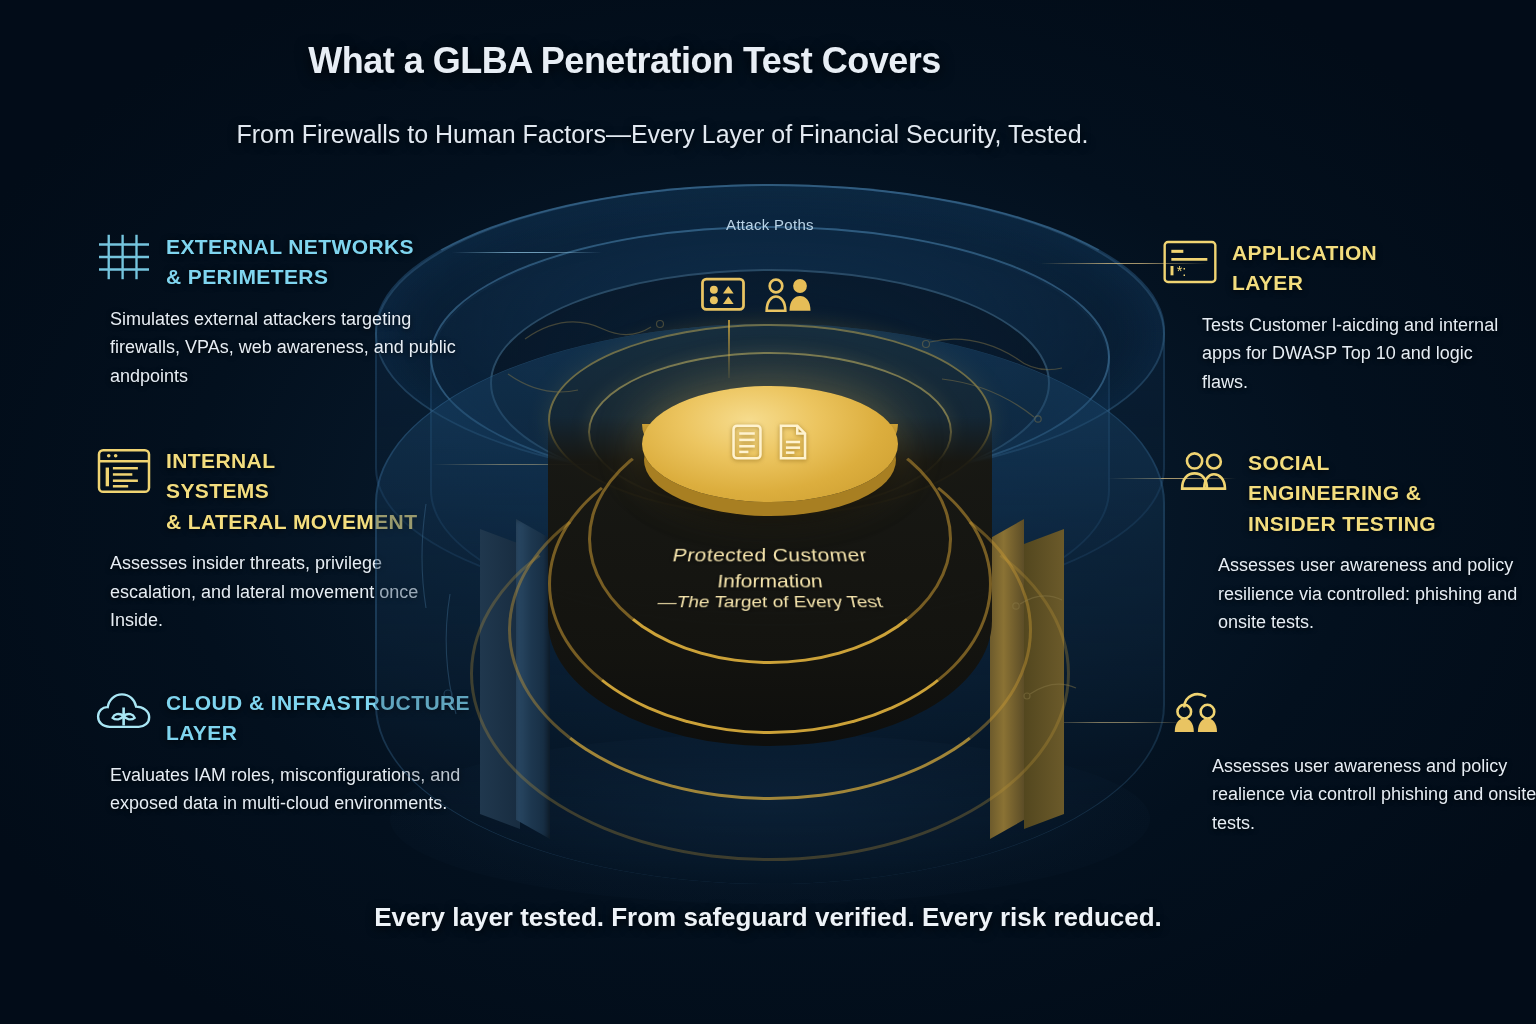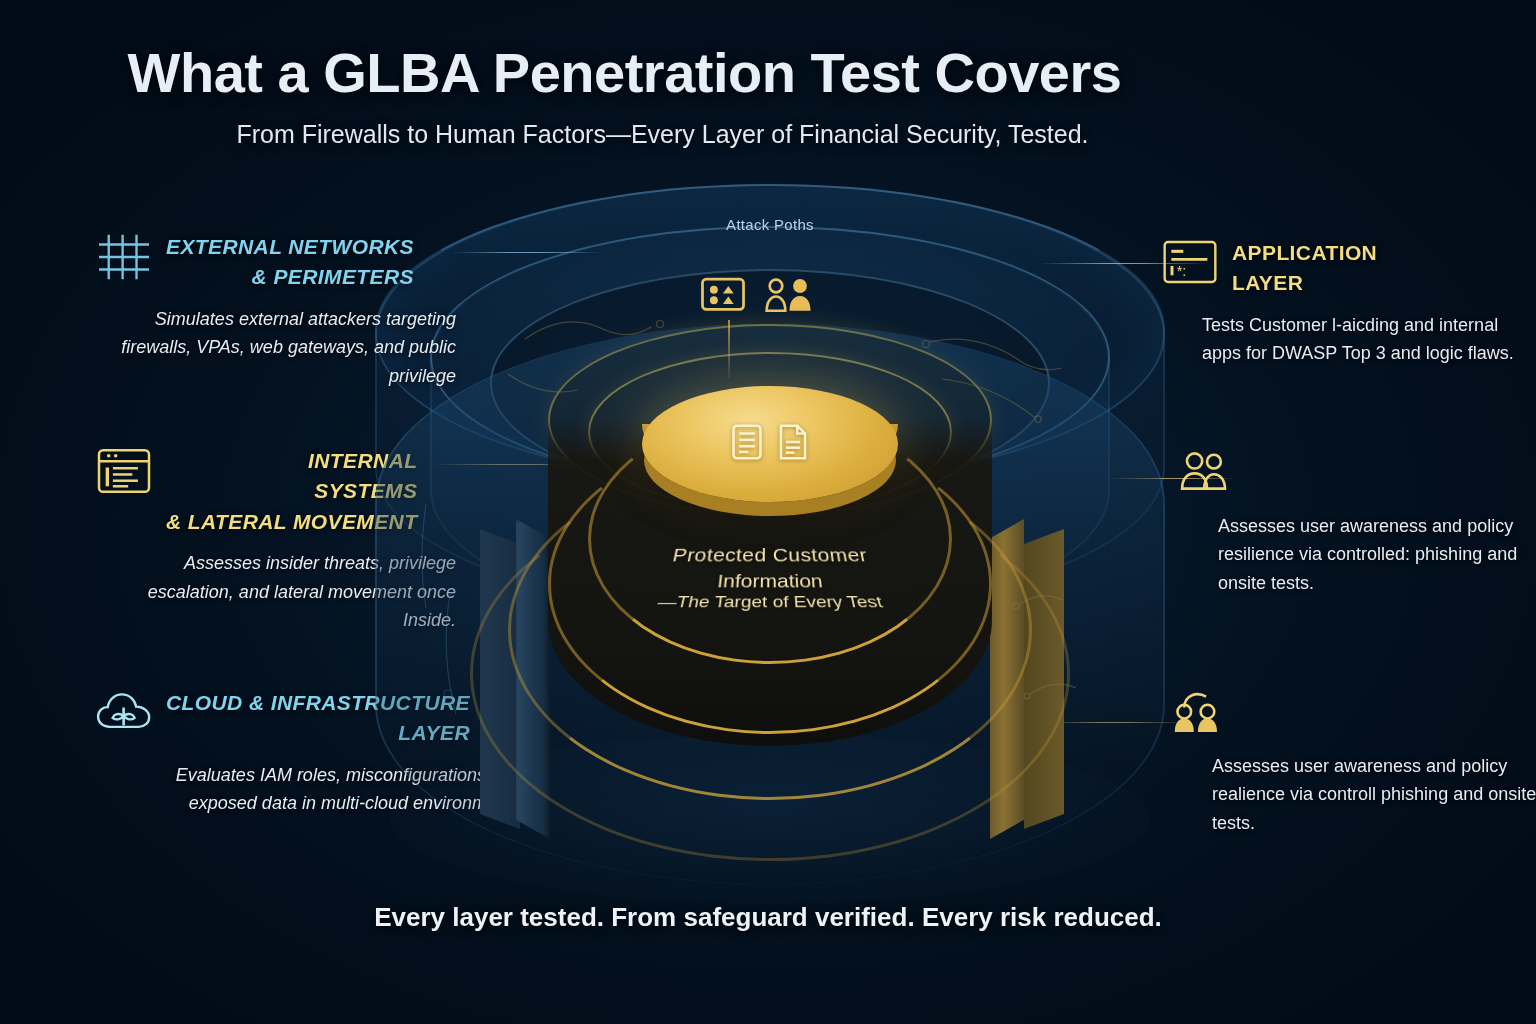--- a/index.html
+++ b/index.html
@@ -17,21 +17,21 @@
     width:1536px; height:1024px;
     background:
       radial-gradient(ellipse 900px 620px at 768px 520px, #0a2038 0%, #061728 38%, #03101e 65%, #020c18 100%);
     overflow:hidden;
   }
 
   
   .title {
     position:absolute; top:40px; left:0; width:1249px;
     text-align:center;
-    font-size:56px; font-weight:bold;
+    font-size:36px; font-weight:bold;
     letter-spacing:-0.5px;
     color:#e8eef5;
     text-shadow:0 2px 14px rgba(0,0,0,.85);
   }
   .subtitle {
     position:absolute; top:120px; left:0; width:1325px;
     text-align:center;
     font-size:25px; font-weight:normal;
     color:#e2e9f1;
     text-shadow:0 2px 10px rgba(0,0,0,.8);
@@ -237,21 +237,21 @@
   }
   .icon-stem {
     position:absolute; left:398px; top:146px;
     width:2px; height:58px;
     background:linear-gradient(180deg, rgba(224,178,62,.75), rgba(224,178,62,.08));
     z-index:8;
   }
 
   
   .panel { position:absolute; width:360px; }
-  .panel.left  { text-align:right;font-style:italic; }
+  .panel.left  { text-align:left; }
   .panel.right { text-align:left; }
 
   .panel-head {
     display:flex; align-items:flex-start; gap:14px;
   }
   .panel.right .panel-head { }
 
   .panel-icon { flex:0 0 auto; width:56px; height:52px; }
 
   .panel-title {
@@ -430,21 +430,21 @@
           <line x1="9" y1="2" x2="9" y2="34"></line>
           <line x1="19" y1="2" x2="19" y2="34"></line>
           <line x1="29" y1="2" x2="29" y2="34"></line>
         </svg>
       </span>
       <span class="panel-title t-cyan">
         <span>EXTERNAL NETWORKS</span><br>
         <span>&amp; PERIMETERS</span>
       </span>
     </div>
-    <div class="panel-body">Simulates external attackers targeting firewalls, VPAs, web gateways, and public privilege</div>
+    <div class="panel-body">Simulates external attackers targeting firewalls, VPAs, web awareness, and public andpoints</div>
   </div>
 
   <div class="panel left" style="left:96px; top:446px;">
     <div class="panel-head">
       <span class="panel-icon">
         <svg width="56" height="50" viewBox="0 0 40 36" fill="none" stroke="#f0d472" stroke-width="1.8">
           <rect x="2" y="3" width="36" height="30" rx="3"></rect>
           <line x1="2" y1="11" x2="38" y2="11"></line>
           <circle cx="9" cy="7" r="1.3" fill="#f0d472" stroke="none"></circle>
           <circle cx="14" cy="7" r="1.3" fill="#f0d472" stroke="none"></circle>
@@ -491,32 +491,37 @@
           <line x1="7" y1="15" x2="34" y2="15" stroke-width="2"></line>
           <line x1="7.5" y1="20" x2="7.5" y2="27" stroke-width="2.2"></line>
           <text x="11" y="27.5" font-size="11" fill="#f0d472" stroke="none" font-family="'Liberation Sans',sans-serif">*:</text>
         </svg>
       </span>
       <span class="panel-title t-gold">
         <span>APPLICATION</span><br>
         <span>LAYER</span>
       </span>
     </div>
-    <div class="panel-body">Tests Customer l-aicding and internal apps for DWASP Top 3 and logic flaws.</div>
+    <div class="panel-body">Tests Customer l-aicding and internal apps for DWASP Top 10 and logic flaws.</div>
   </div>
 
   <div class="panel right" style="left:1178px; top:448px;">
     <div class="panel-head">
       <span class="panel-icon">
         <svg width="58" height="48" viewBox="0 0 42 34" fill="none" stroke="#f0d472" stroke-width="1.9">
           <circle cx="12" cy="9" r="5.5"></circle>
           <path d="M3 29 C3 21.5 7.2 18 12 18 C16.8 18 21 21.5 21 29 Z"></path>
           <circle cx="26" cy="9.5" r="5"></circle>
           <path d="M19 29 C19 22 22.5 18.6 26 18.6 C30 18.6 34 22 34 29 Z"></path>
         </svg>
+      </span>
+      <span class="panel-title t-gold">
+        <span>SOCIAL</span><br>
+        <span>ENGINEERING &amp;</span><br>
+        <span>INSIDER TESTING</span>
       </span>
     </div>
     <div class="panel-body">Assesses user awareness and policy resilience via controlled: phishing and onsite tests.</div>
   </div>
 
   <div class="panel right" style="left:1172px; top:688px; width:370px;">
     <div class="panel-head">
       <span class="panel-icon">
         <svg width="60" height="50" viewBox="0 0 44 36" fill="none">
           <path d="M9 14 C9 5 18 2 25 6" stroke="#f0d472" stroke-width="1.9" fill="none"></path>

